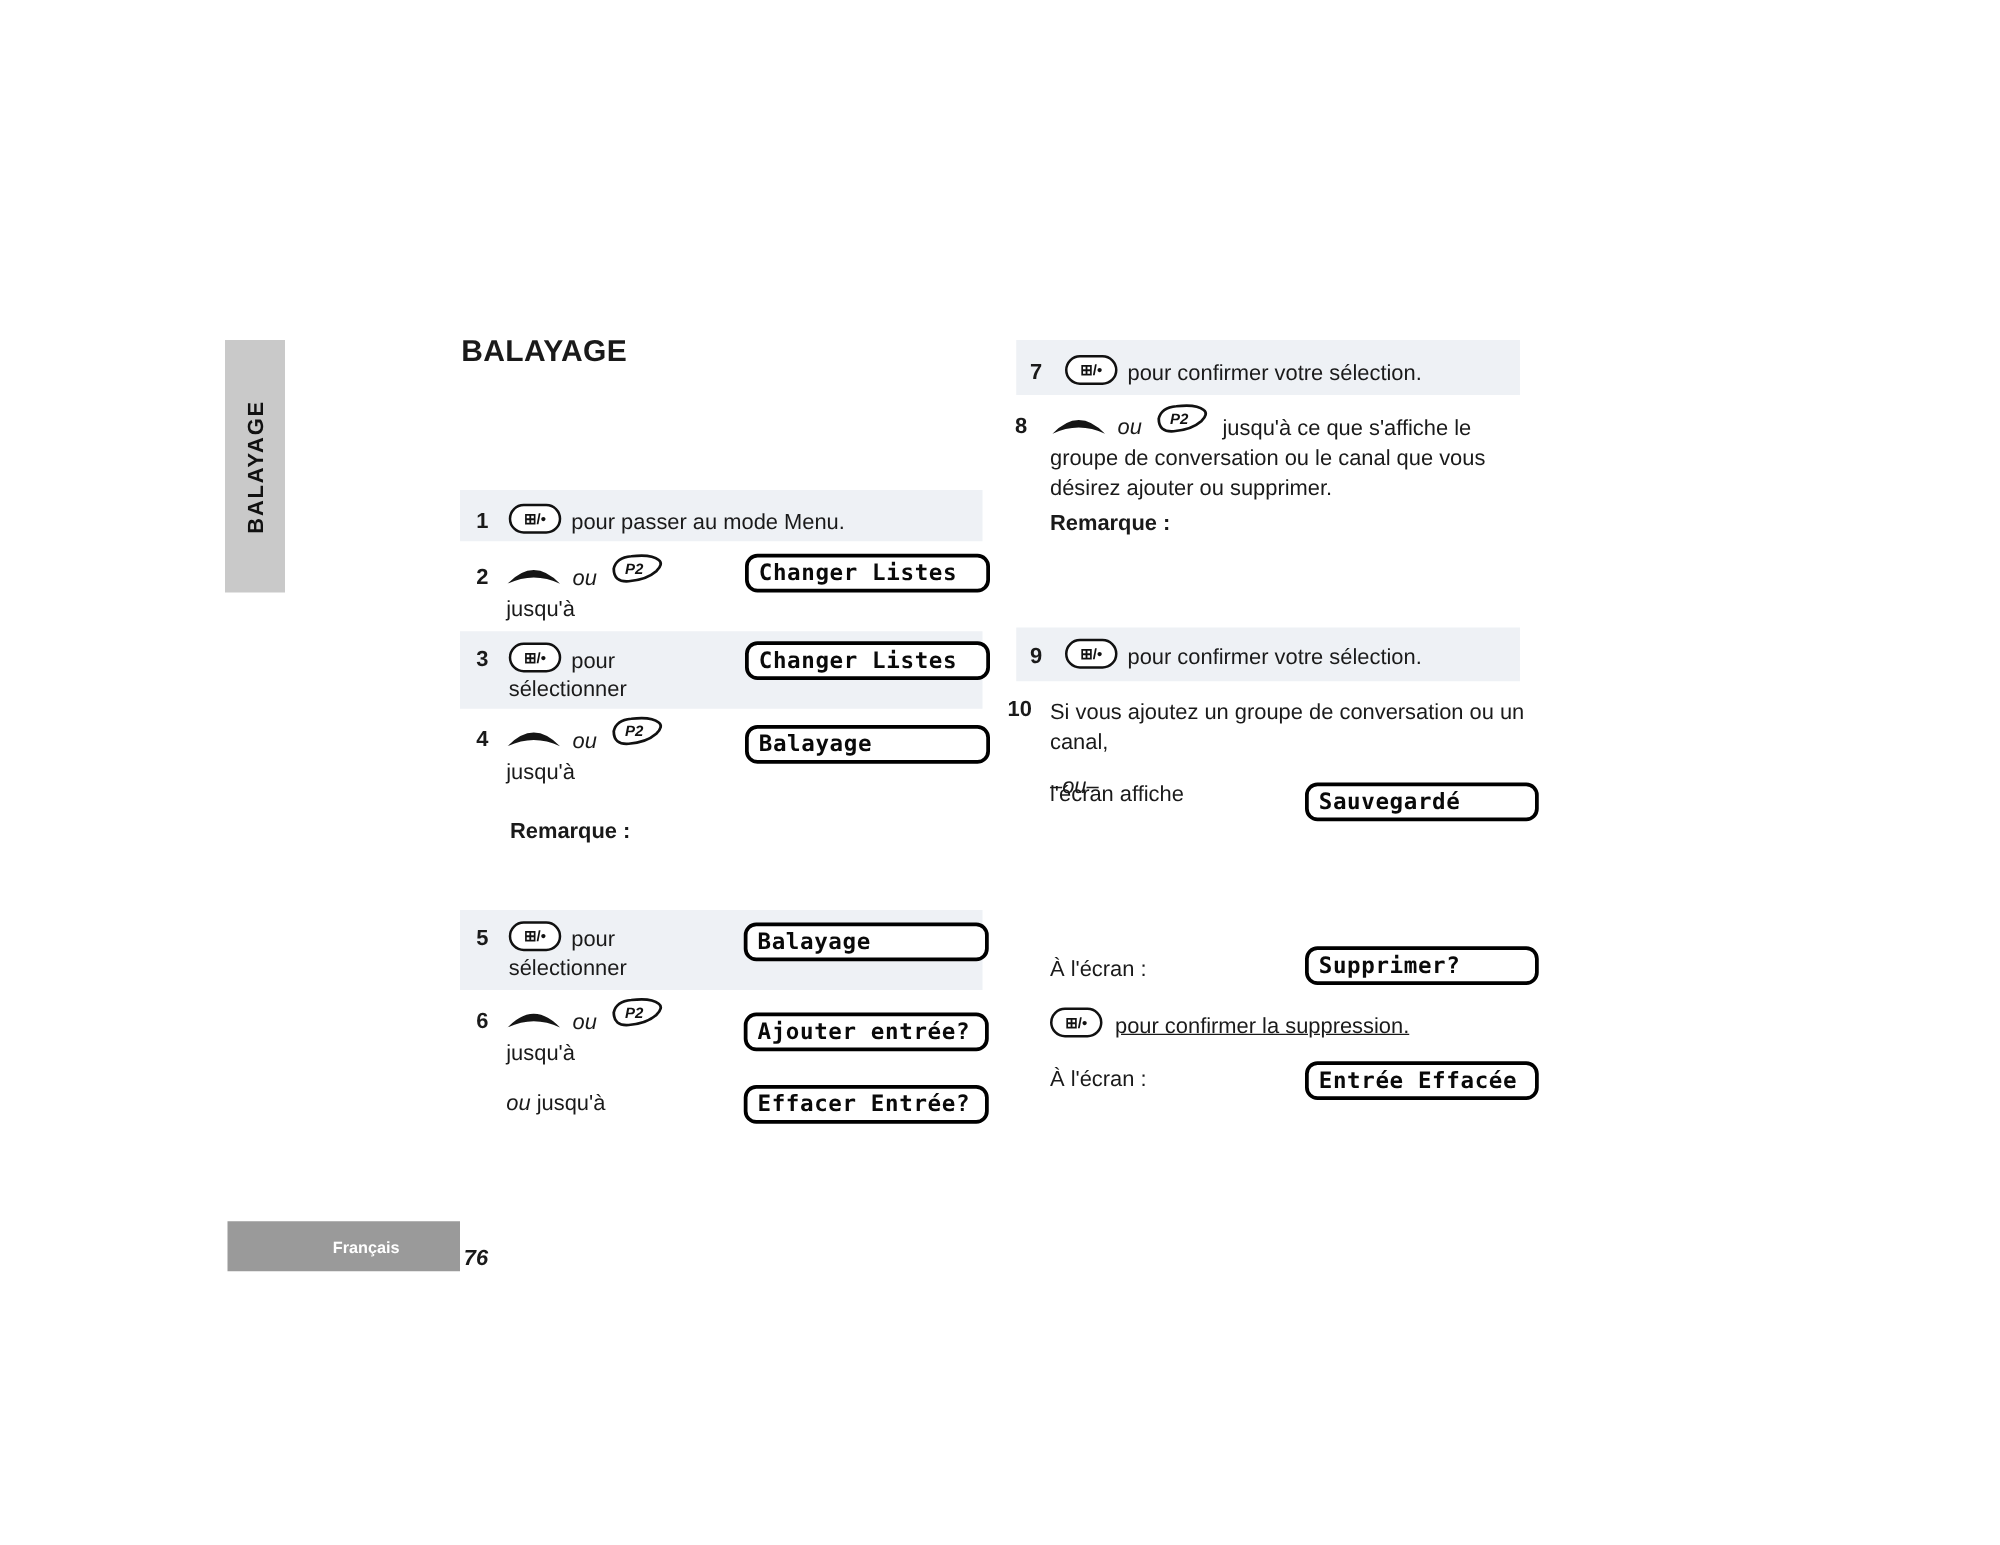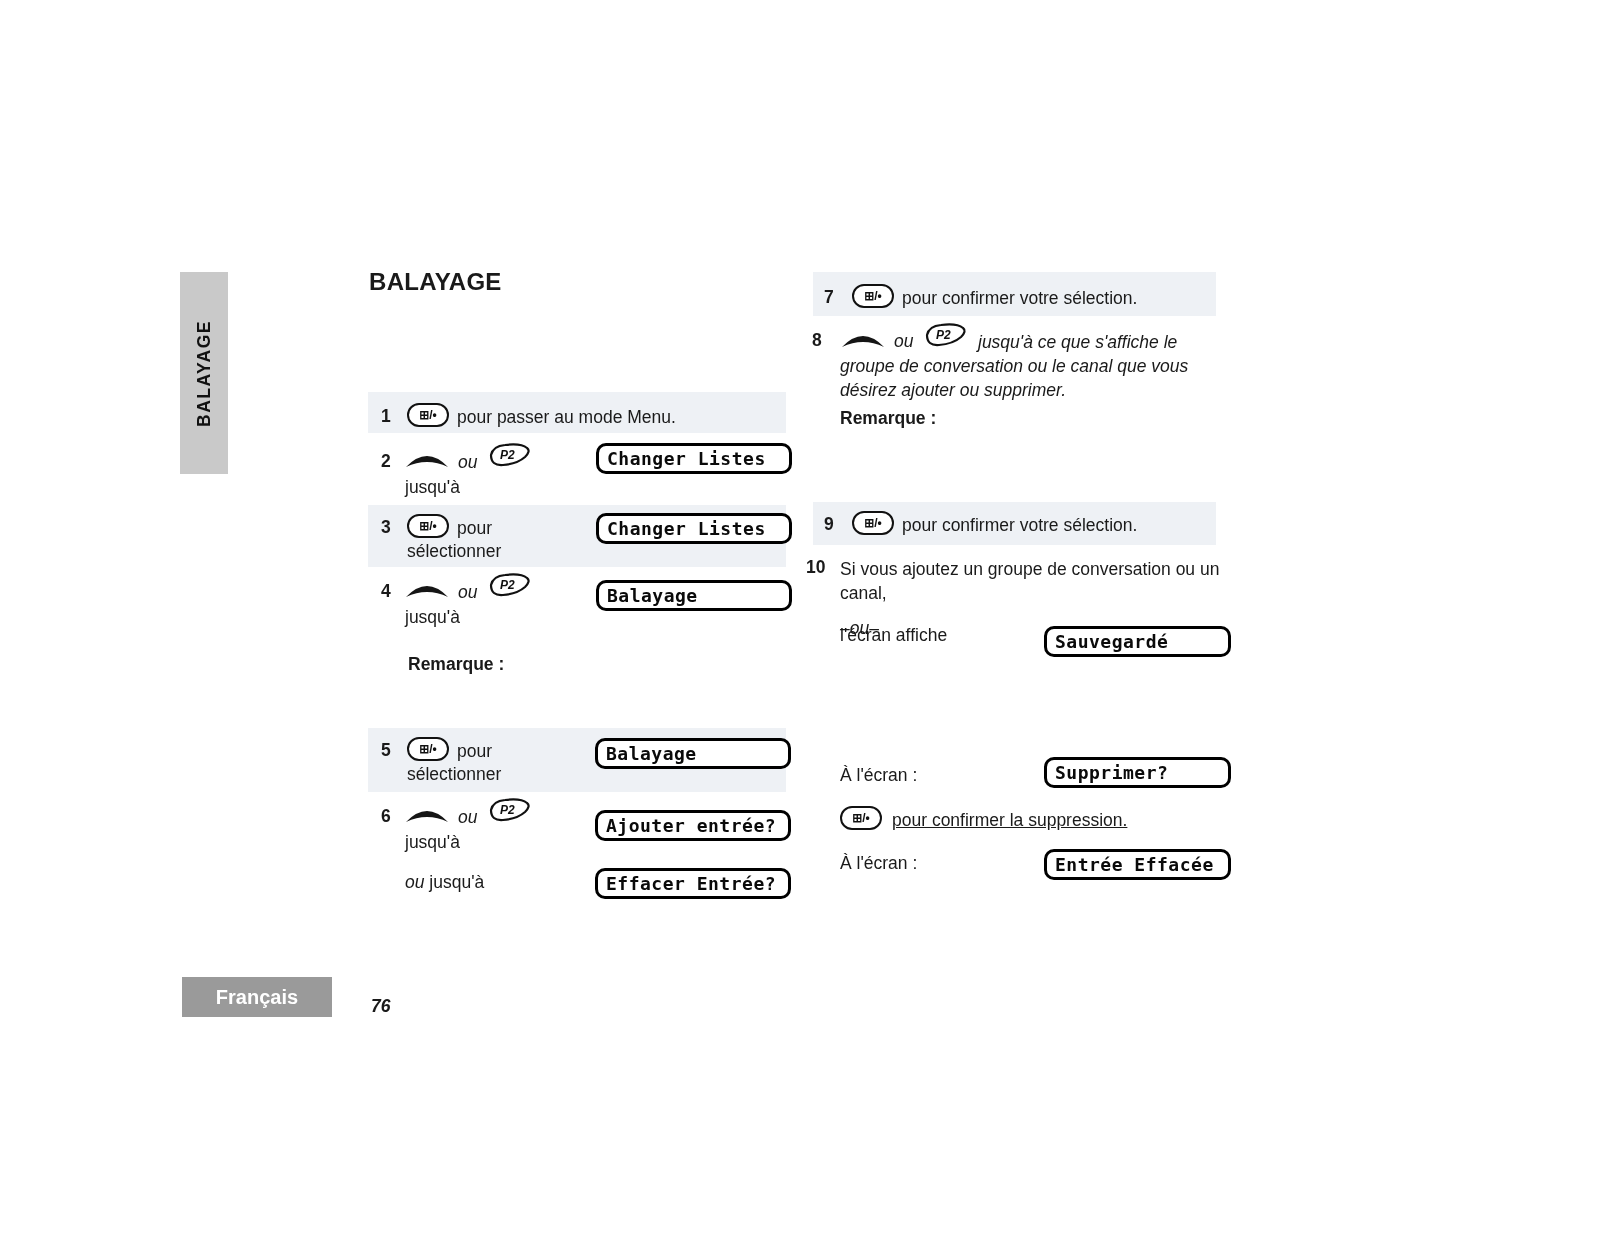--- a/index.html
+++ b/index.html
@@ -28,22 +28,22 @@
   }
   .side-tab{
     background:var(--side,#c9c9c9);
     display:flex;align-items:center;justify-content:center;
   }
   .side-tab .vt{
     writing-mode:vertical-rl;transform:rotate(180deg);
     font-weight:bold;font-size:17.5px;letter-spacing:1.5px;color:#111;
   }
   .lang-tab{
-    background:var(--lang,#9a9a9a);color:#fff;font-weight:bold;font-size:20px;
-    display:flex;align-items:center;justify-content:center;
+    background:var(--lang,#9a9a9a);color:#fff;font-weight:bold;font-size:13px;
+    display:flex;align-items:center;justify-content:center;padding-left:36px;
   }
   .para{white-space:normal;}
   svg{display:block;}
 </style>
 </head>
 <body>
 
 <div class="page">
 
   <div class="abs side-tab" style="left:180px;top:272px;width:48px;height:202px;">
@@ -143,21 +143,21 @@
         <path d="M2 20 Q23 -2 44 20 Q23 10 2 20 Z" fill="#151515"></path>
       </svg>
   </span>
   <div class="abs t it" style="left:894px;top:330px;">ou</div>
   <span class="abs" style="left:923px;top:321px;">
     <svg width="44" height="28" viewBox="0 0 44 28">
       <path d="M4 14 Q6 5 18 4 Q34 2 40 7 Q44 10 38 16 Q30 23 16 24 Q4 25 4 14 Z" fill="#fff" stroke="#111" stroke-width="2.2"></path>
       <text x="13" y="18" font-size="12" font-weight="bold" font-style="italic" fill="#111">P2</text>
     </svg>
   </span>
-  <div class="abs t para" style="left:840px;top:330px;width:392px;text-indent:138px;line-height:24px;font-style:italic;">jusqu'à ce que s'affiche le groupe de conversation ou le canal que vous désirez ajouter ou supprimer.</div>
+  <div class="abs t para" style="left:840px;top:330px;width:392px;text-indent:138px;line-height:24px;">jusqu'à ce que s'affiche le groupe de conversation ou le canal que vous désirez ajouter ou supprimer.</div>
 
   <div class="abs t b" style="left:840px;top:407px;">Remarque :</div>
 
   <div class="abs shade" style="left:813px;top:502px;width:403px;height:43px;"></div>
   <div class="abs num" style="left:824px;top:514px;">9</div>
   <span class="abs menu-pill" style="left:852px;top:511px;">
       <span>⊞/•</span>
     </span>
   <div class="abs t" style="left:902px;top:514px;">pour confirmer votre sélection.</div>
 

